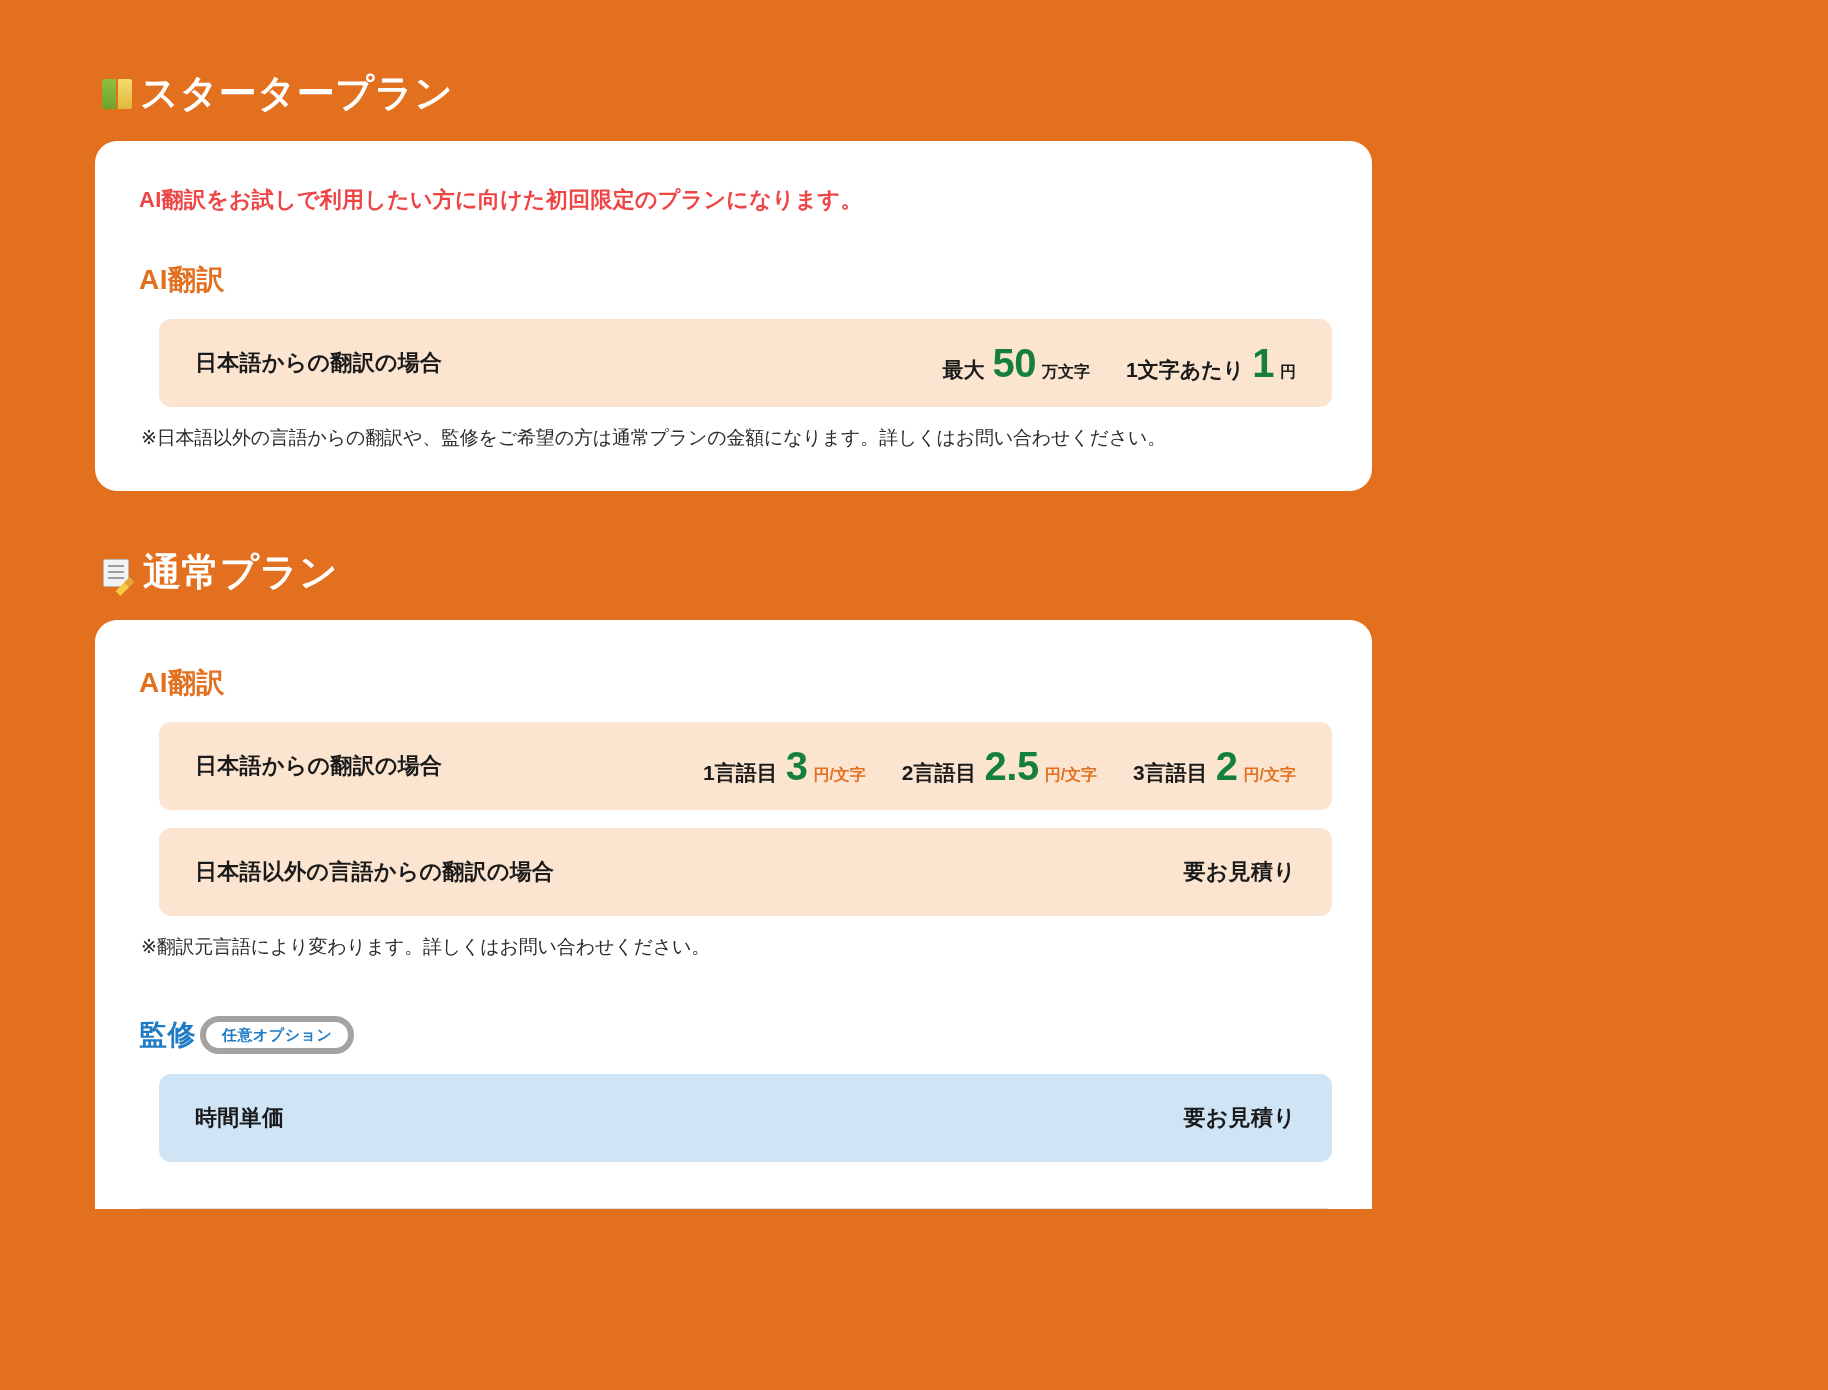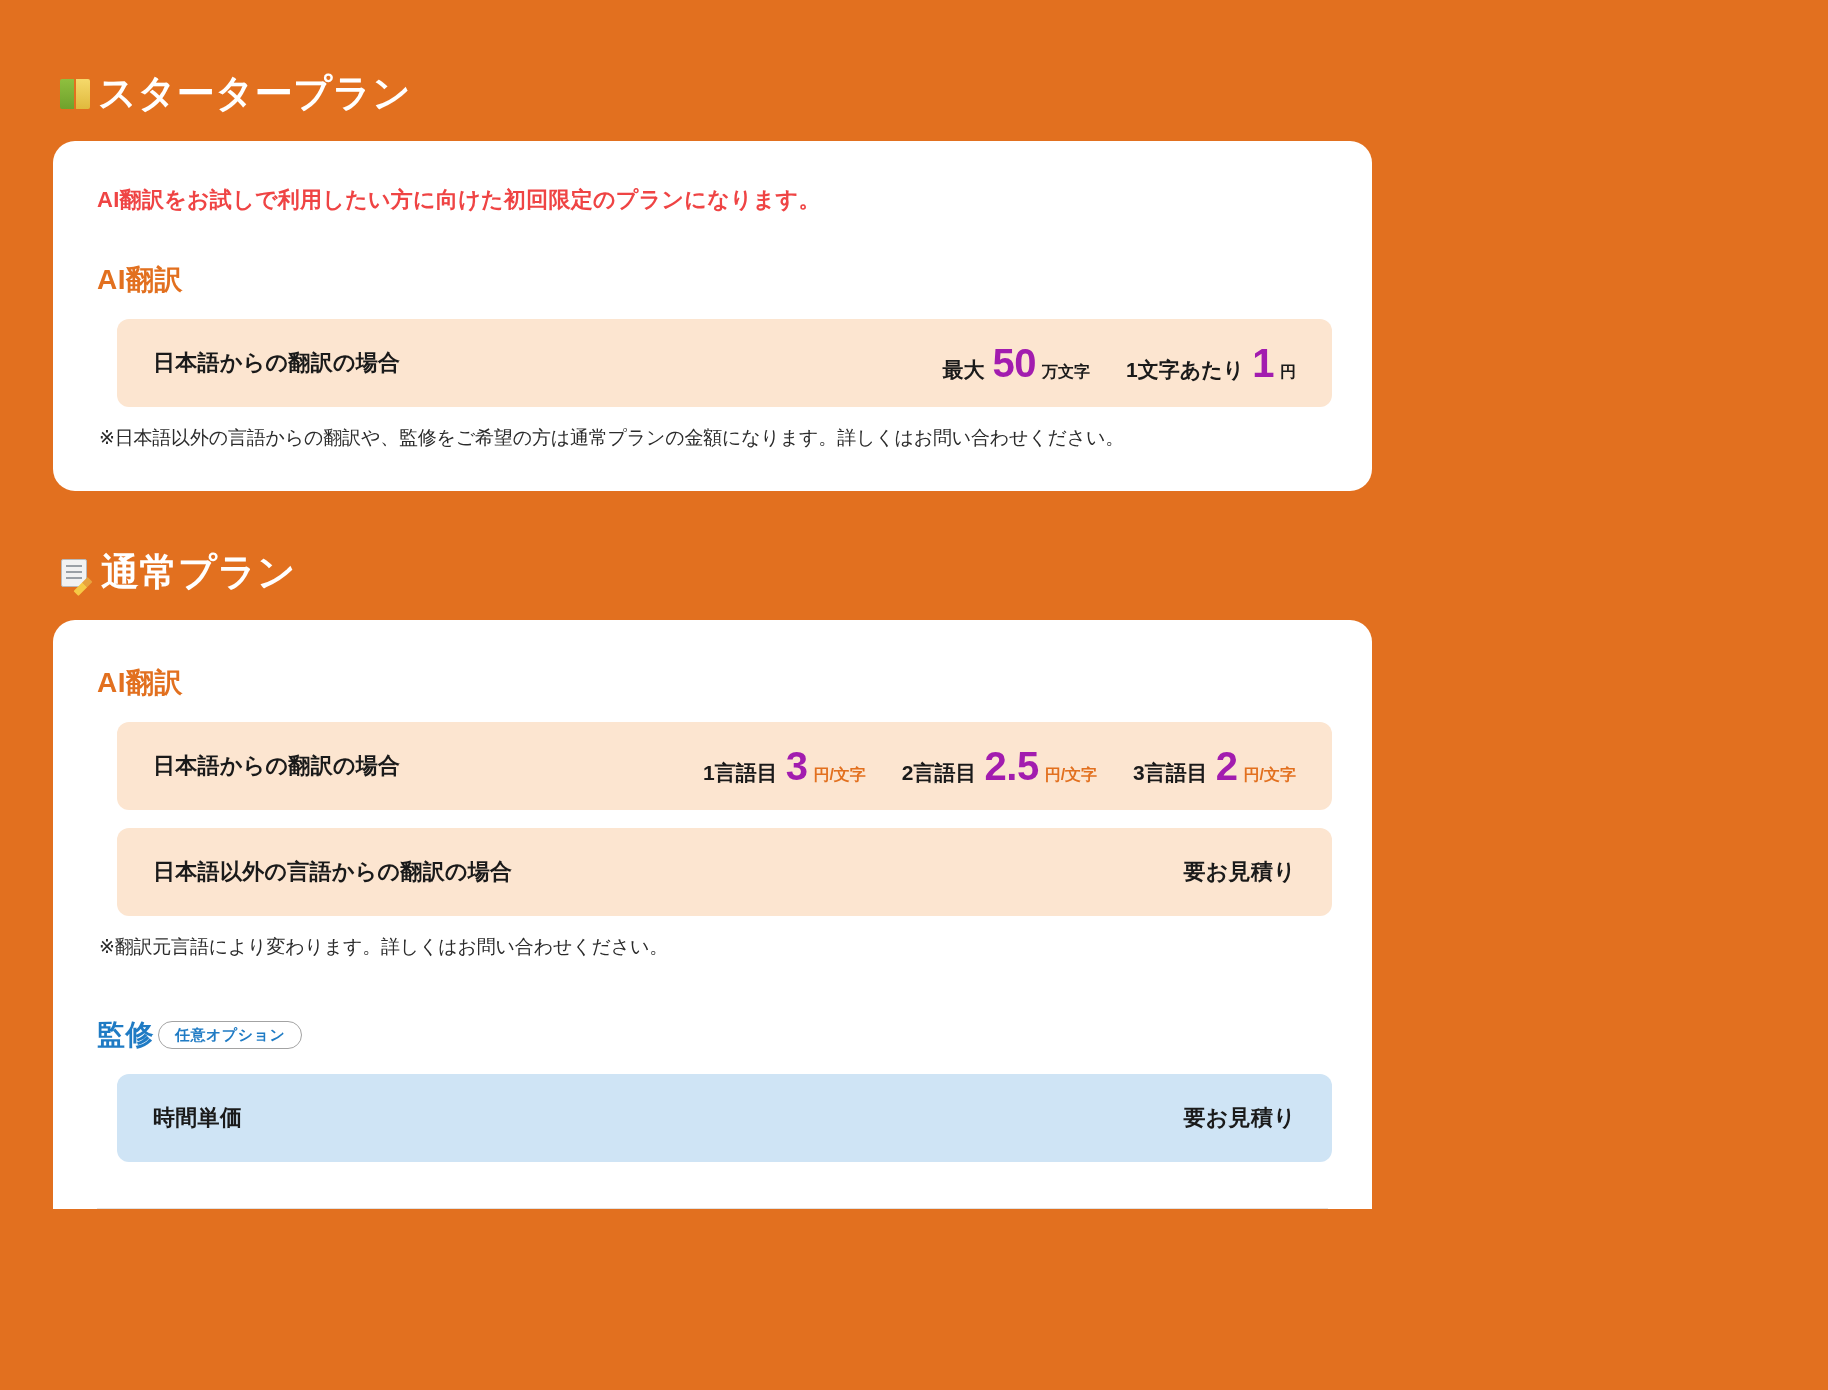--- a/index.html
+++ b/index.html
@@ -10,21 +10,21 @@
     background: #E2701F;
     font-family: "Liberation Sans", "DejaVu Sans", sans-serif;
   }
   body {
     padding: 0 0 40px 0;
   }
   .page {
     width: 1467px;
     min-height: 1390px;
     background: #E2701F;
-    padding: 40px 95px 0 53px;
+    padding: 40px 95px 0 95px;
   }
 
   
   .section-head {
     display: flex;
     align-items: center;
     gap: 4px;
     color: #ffffff;
     font-size: 38px;
     font-weight: bold;
@@ -105,21 +105,21 @@
     letter-spacing: 0.5px;
   }
   .sub-head.blue {
     color: #1F7BC4;
     display: flex;
     align-items: center;
     gap: 4px;
   }
   .tag {
     display: inline-block;
-    border: 1px solid #a3a3a3;
+    border: 6px solid #a3a3a3;
     color: #1F7BC4;
     border-radius: 999px;
     font-size: 15px;
     font-weight: bold;
     padding: 5px 16px 6px 16px;
     letter-spacing: 0.5px;
     line-height: 1;
   }
 
   
@@ -154,21 +154,21 @@
   }
   .price-unit .pre {
     font-size: 21px;
     font-weight: bold;
     color: #1a1a1a;
     margin-right: 8px;
   }
   .price-unit .num {
     font-size: 40px;
     font-weight: bold;
-    color: #a21caf;
+    color: #15803d;
     line-height: 1;
     letter-spacing: -0.5px;
   }
   .price-unit .suf {
     font-size: 16px;
     font-weight: bold;
     color: #1a1a1a;
     margin-left: 6px;
   }
   .price-unit .suf.orange { color: #E2701F; }

